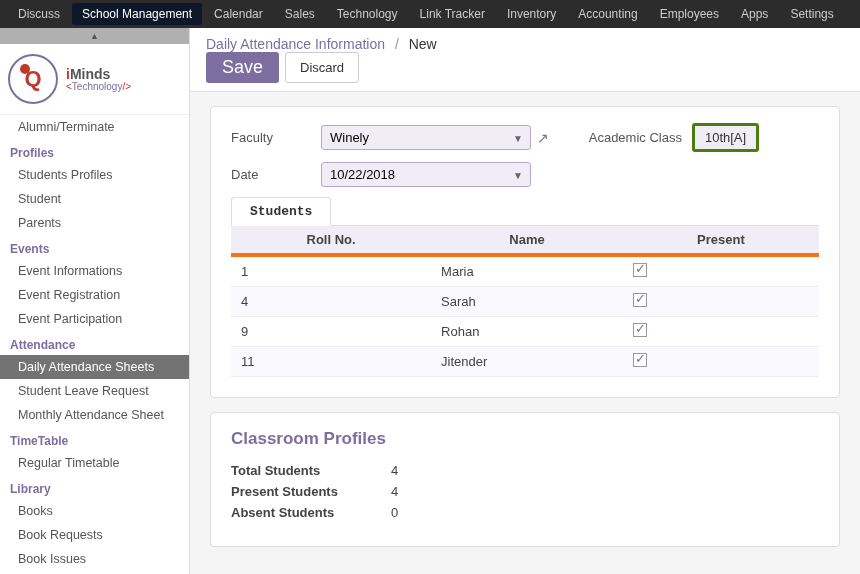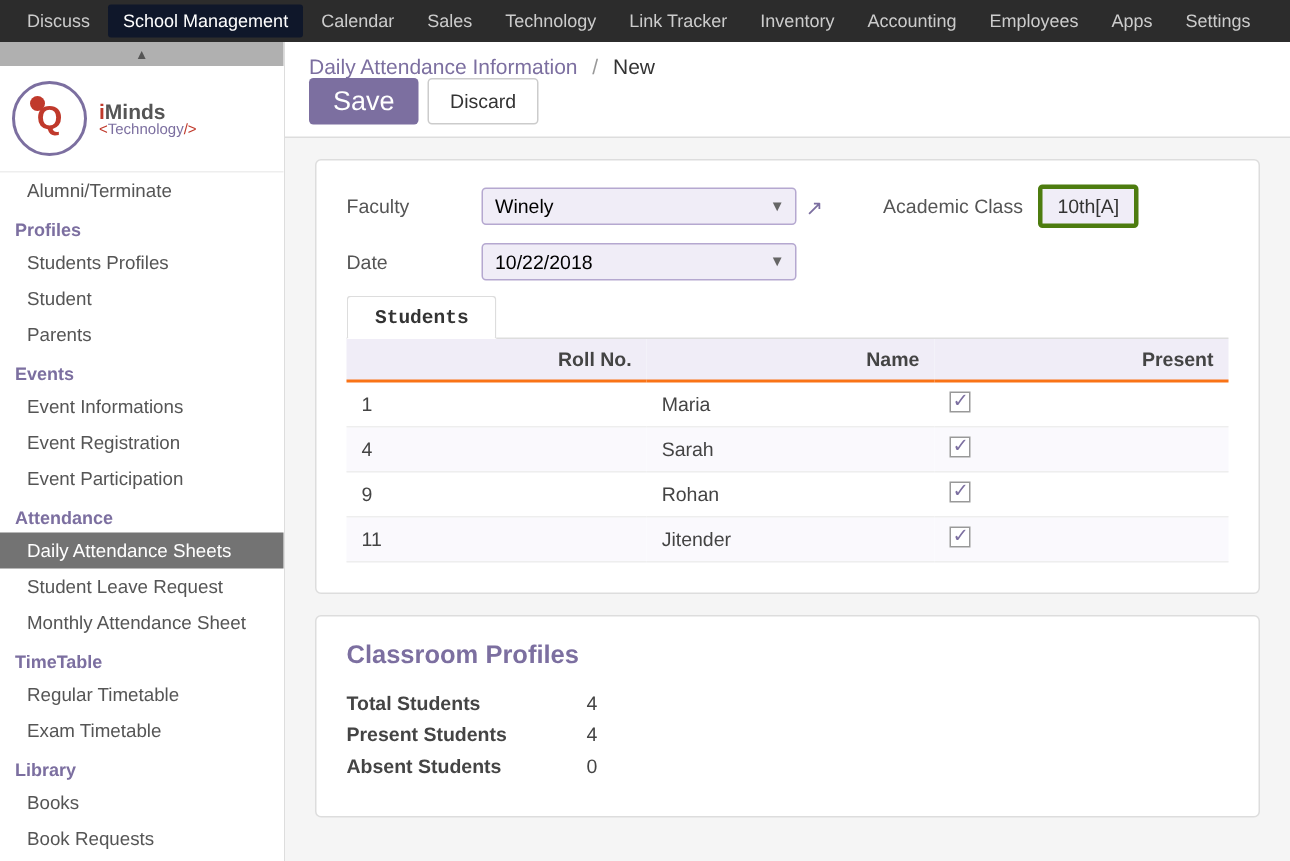--- a/index.html
+++ b/index.html
@@ -225,23 +225,23 @@
 
     
     .data-table {
       width: 100%;
       border-collapse: collapse;
       font-size: 13px;
     }
     .data-table th {
       background: #f0edf7;
       padding: 6px 10px;
-      text-align: right;
+      text-align: center;
       font-weight: bold;
-      border-bottom: 2px solid #f97316;
+      border-bottom: 4px solid #f97316;
       color: #444;
     }
     .data-table td {
       padding: 6px 10px;
       border-bottom: 1px solid #eee;
       color: #444;
     }
     .data-table tr:nth-child(even) td { background: #faf9fd; }
     .checkbox-cell {
       width: 14px; height: 14px;
@@ -352,21 +352,20 @@
     <div class="sidebar-item-link">Event Registration</div>
     <div class="sidebar-item-link">Event Participation</div>
 
     <div class="sidebar-section-title">Attendance</div>
     <div class="sidebar-item-link active">Daily Attendance Sheets</div>
     <div class="sidebar-item-link">Student Leave Request</div>
     <div class="sidebar-item-link">Monthly Attendance Sheet</div>
 
     <div class="sidebar-section-title">TimeTable</div>
     <div class="sidebar-item-link">Regular Timetable</div>
-    <div class="sidebar-item-link">Exam Timetable</div>
 
     <div class="sidebar-section-title">Library</div>
     <div class="sidebar-item-link">Books</div>
     <div class="sidebar-item-link">Book Requests</div>
     <div class="sidebar-item-link">Book Issues</div>
 
   </div>
 
   <div class="main">
 

